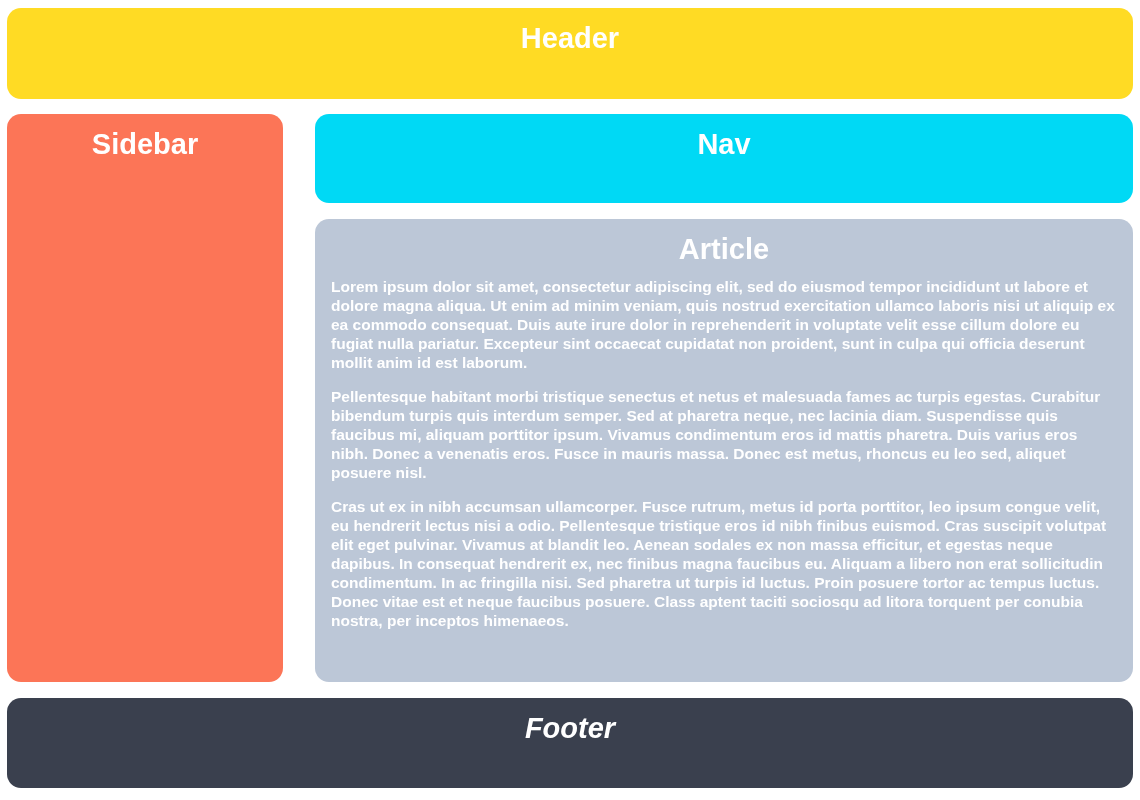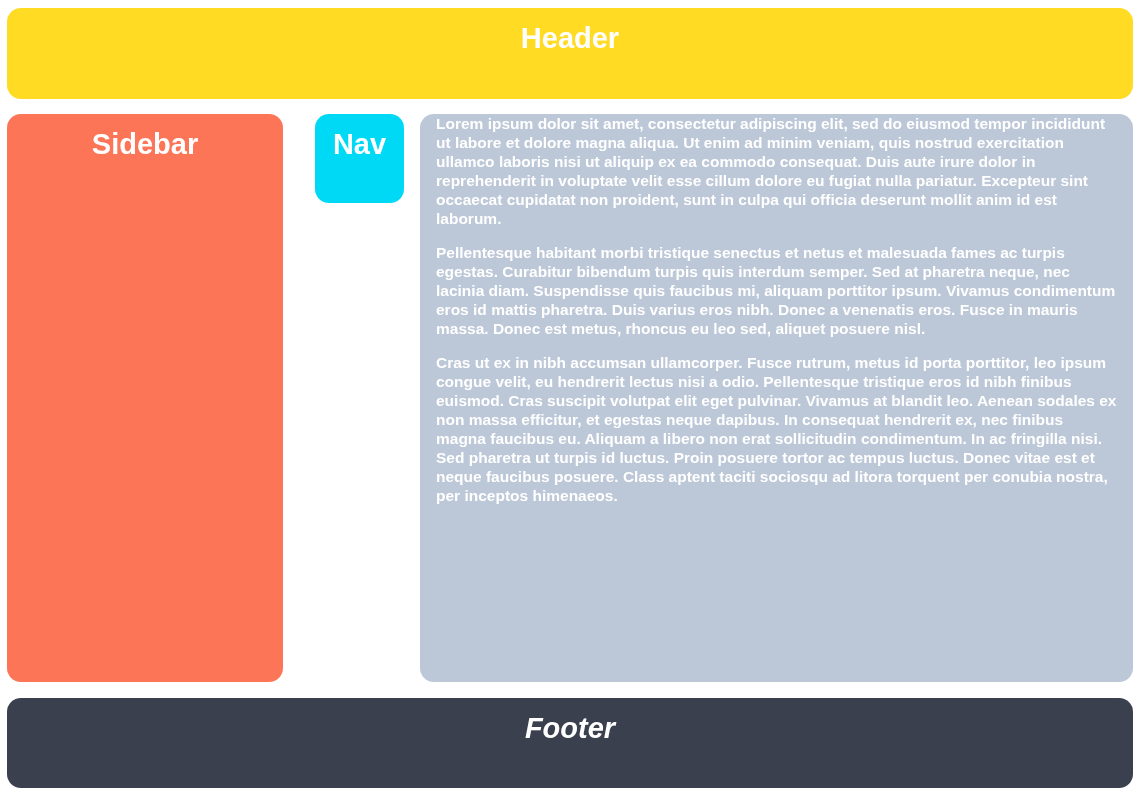--- a/index.html
+++ b/index.html
@@ -42,21 +42,21 @@
     margin-bottom: 16px;
   }
   .sidebar {
     width: 276px;
     flex: 0 0 276px;
     background: var(--sidebar-bg, #fc7557);
   }
   .main-col {
     flex: 1;
     display: flex;
-    flex-direction: row;
+    flex-direction: column;
     gap: 16px;
     min-width: 0;
   }
   .nav {
     height: 89px;
     flex: 0 0 89px;
     background: var(--nav-bg, #00d9f5);
   }
   .article {
     flex: 1;
@@ -94,20 +94,21 @@
       <h2 class="panel-title">Sidebar</h2>
     </aside>
 
     <div class="main-col">
 
       <nav class="panel nav">
         <h2 class="panel-title">Nav</h2>
       </nav>
 
       <article class="panel article">
+        <h2 class="panel-title">Article</h2>
         <p>Lorem ipsum dolor sit amet, consectetur adipiscing elit, sed do eiusmod tempor incididunt ut labore et dolore magna aliqua. Ut enim ad minim veniam, quis nostrud exercitation ullamco laboris nisi ut aliquip ex ea commodo consequat. Duis aute irure dolor in reprehenderit in voluptate velit esse cillum dolore eu fugiat nulla pariatur. Excepteur sint occaecat cupidatat non proident, sunt in culpa qui officia deserunt mollit anim id est laborum.</p>
         <p>Pellentesque habitant morbi tristique senectus et netus et malesuada fames ac turpis egestas. Curabitur bibendum turpis quis interdum semper. Sed at pharetra neque, nec lacinia diam. Suspendisse quis faucibus mi, aliquam porttitor ipsum. Vivamus condimentum eros id mattis pharetra. Duis varius eros nibh. Donec a venenatis eros. Fusce in mauris massa. Donec est metus, rhoncus eu leo sed, aliquet posuere nisl.</p>
         <p>Cras ut ex in nibh accumsan ullamcorper. Fusce rutrum, metus id porta porttitor, leo ipsum congue velit, eu hendrerit lectus nisi a odio. Pellentesque tristique eros id nibh finibus euismod. Cras suscipit volutpat elit eget pulvinar. Vivamus at blandit leo. Aenean sodales ex non massa efficitur, et egestas neque dapibus. In consequat hendrerit ex, nec finibus magna faucibus eu. Aliquam a libero non erat sollicitudin condimentum. In ac fringilla nisi. Sed pharetra ut turpis id luctus. Proin posuere tortor ac tempus luctus. Donec vitae est et neque faucibus posuere. Class aptent taciti sociosqu ad litora torquent per conubia nostra, per inceptos himenaeos.</p>
       </article>
 
     </div>
   </div>
 
   <footer class="panel footer">
     <h2 class="panel-title">Footer</h2>

